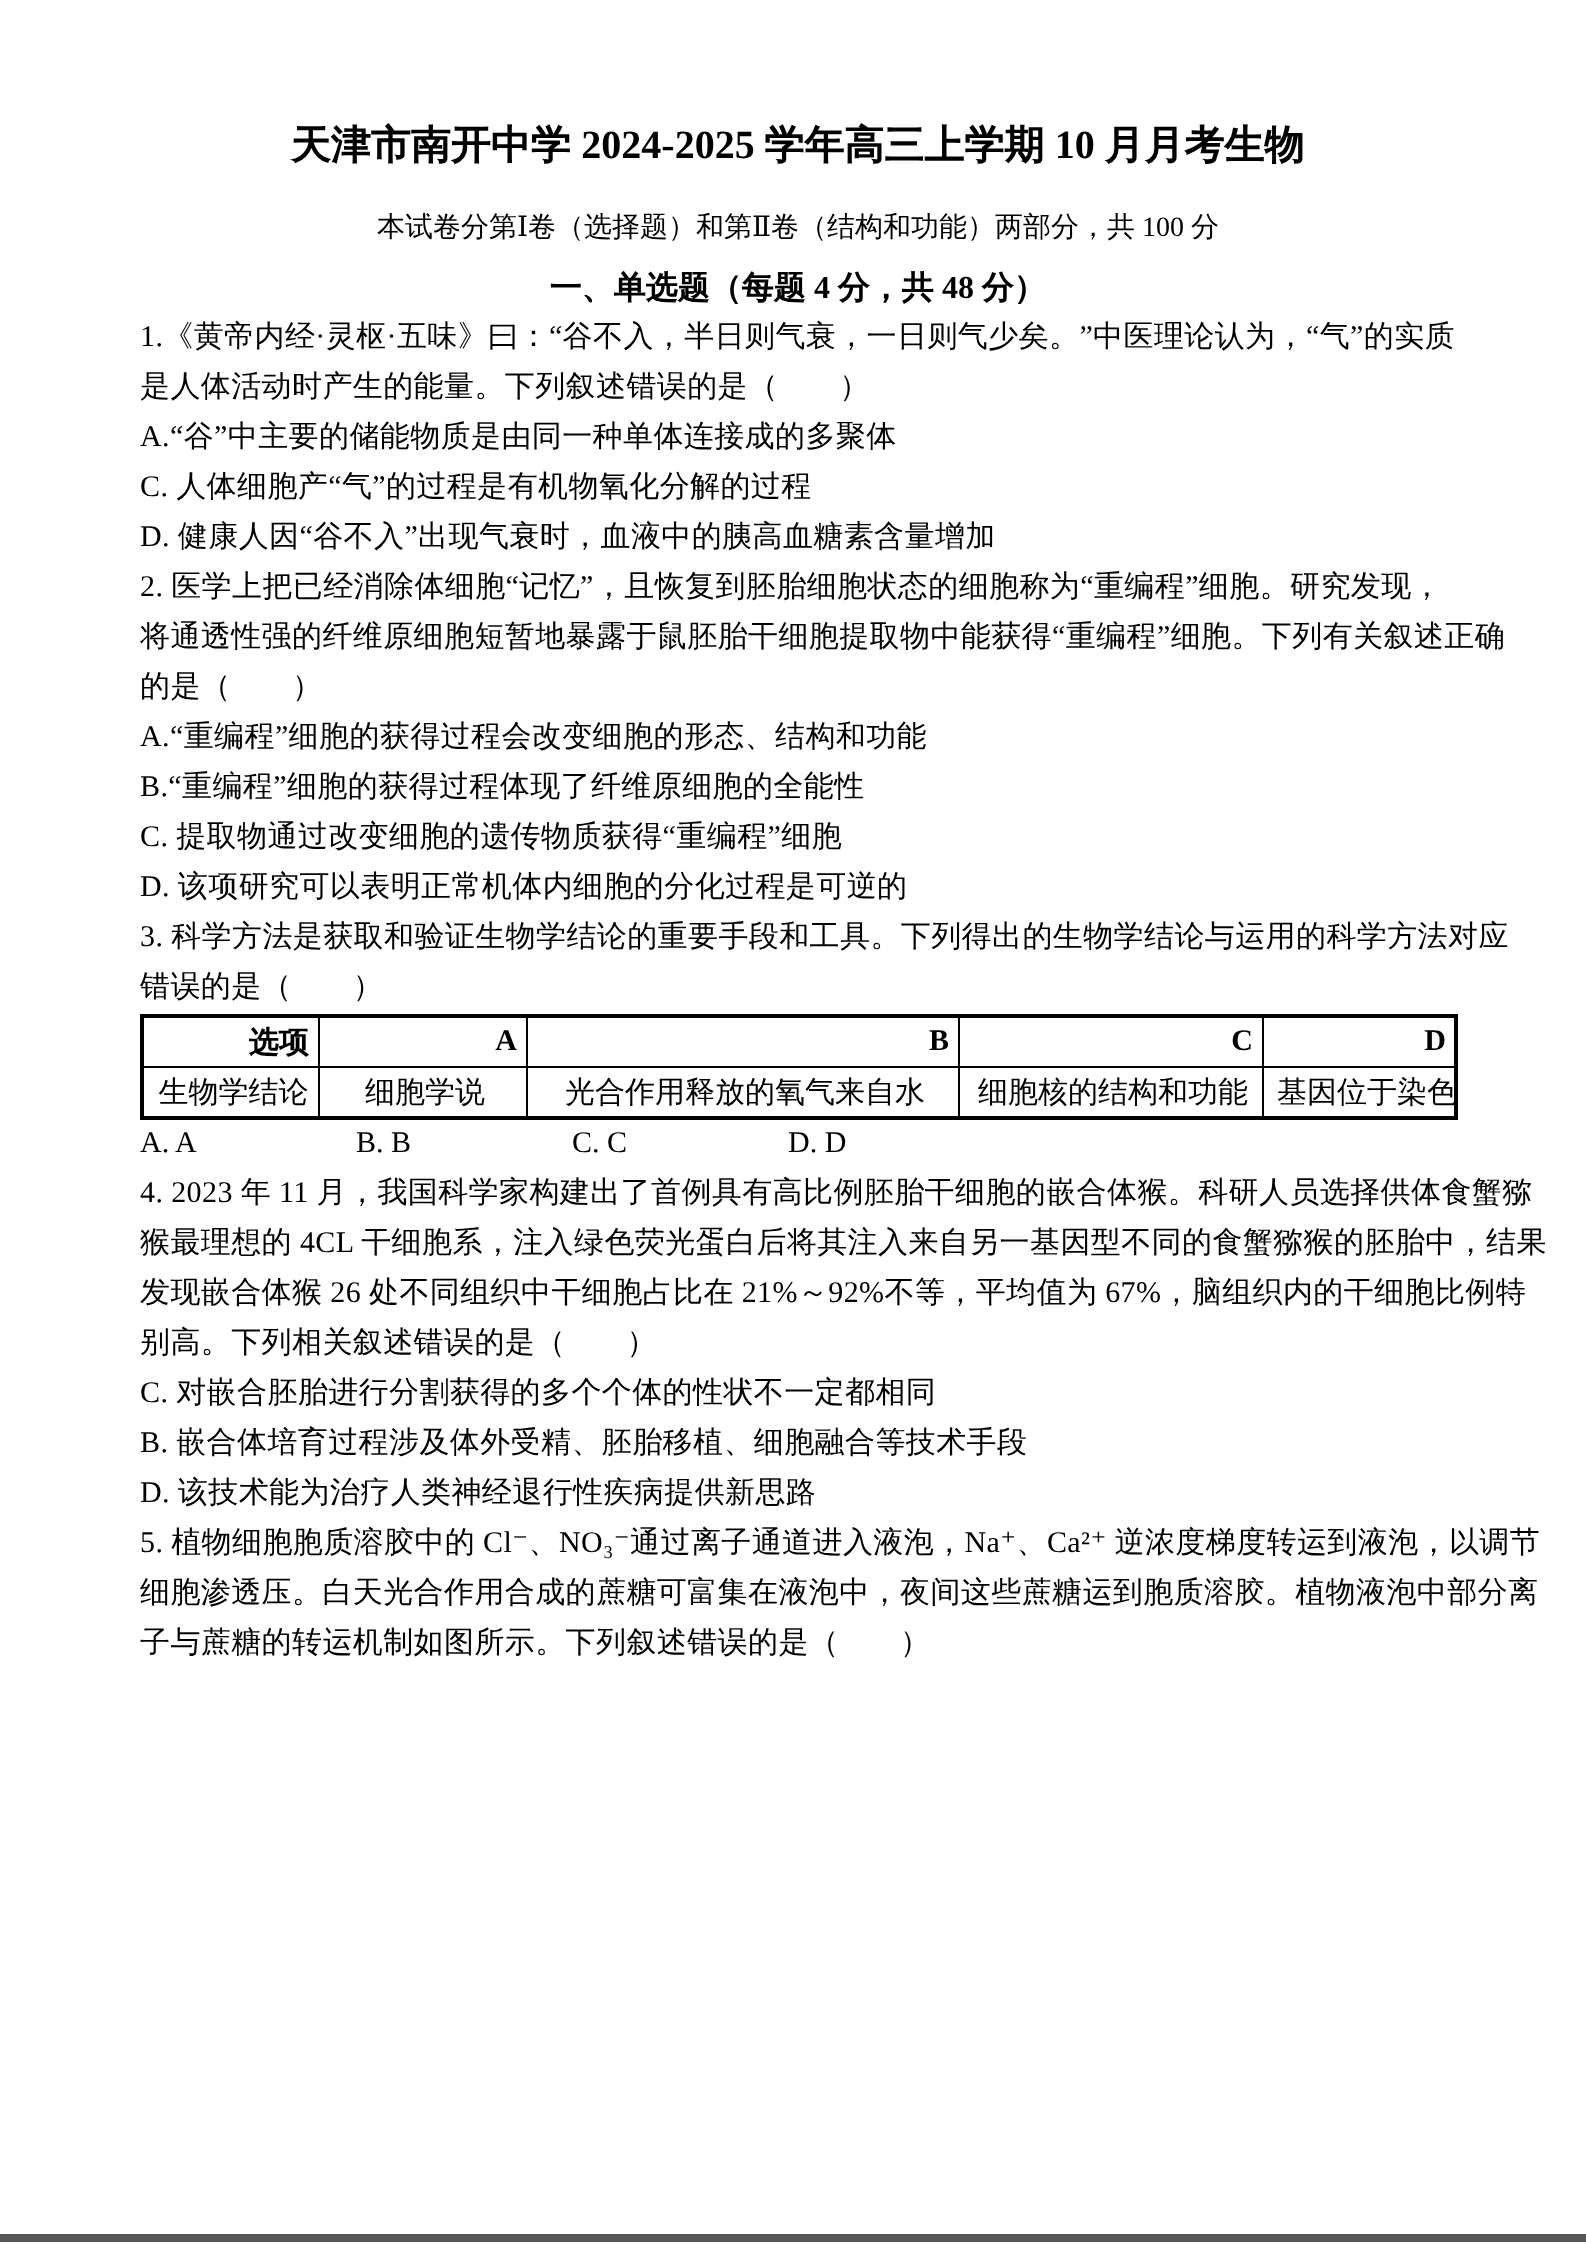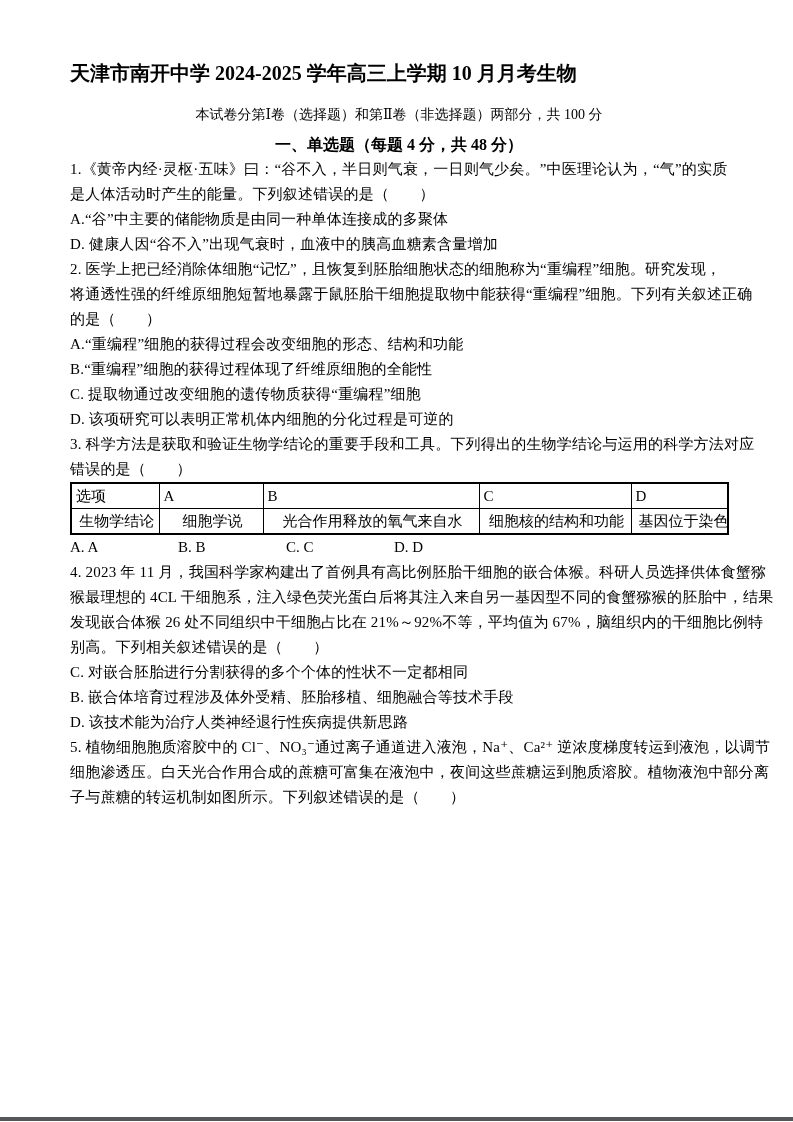--- a/index.html
+++ b/index.html
@@ -7,21 +7,21 @@
     width:793px; height:1122px;
     font-family:"Liberation Serif","DejaVu Serif",serif;
     color:#000;
     position:relative;
     overflow:hidden;
   }
   .page { position:relative; width:793px; height:1122px; background:#fff; }
   .content { position:absolute; left:70px; top:58px; width:658px; }
 
   .title {
-    font-size:20px; font-weight:bold; 
+    font-size:20px; font-weight:bold; text-align:center;
     line-height:30px; margin:0; white-space:nowrap;
   }
   .subtitle {
     font-size:14px; text-align:center; line-height:20px;
     margin-top:17px; white-space:nowrap;
   }
   .section-heading {
     font-size:16px; font-weight:bold; line-height:24px;
     margin:8px 0 0 0;
     text-align:center;
@@ -35,45 +35,46 @@
   table.qtable {
     border-collapse:collapse; table-layout:fixed;
     width:657px; margin:0;
     border:2px solid #000;
     font-size:15px;
   }
   table.qtable td {
     border:1px solid #000; height:24px; padding:0 4px;
     overflow:hidden; white-space:nowrap;
   }
-  table.qtable td.hd { text-align:left; }
+  table.qtable td.hd { text-align:right;font-weight:bold; }
   table.qtable td.bd { text-align:center; padding-left:7px; }
 
   .choice-row { height:25px; line-height:25px; font-size:15px; }
   .choice-row span { display:inline-block; width:108px; white-space:nowrap; }
 
   .bottom-bar {
     position:absolute; left:0; right:0; bottom:1px; height:4px;
     background:#55575a;
   }
 </style>
 </head>
 <body>
 
 <div class="page">
   <div class="content">
 
     <h1 class="title">天津市南开中学 2024-2025 学年高三上学期 10 月月考生物</h1>
-    <div class="subtitle">本试卷分第Ⅰ卷（选择题）和第Ⅱ卷（非选择题）两部分，共 100 分</div>
+    <div class="subtitle">本试卷分第Ⅰ卷（选择题）和第Ⅱ卷（结构和功能）两部分，共 100 分</div>
     <h2 class="section-heading">一、单选题（每题 4 分，共 48 分）</h2>
 
     <div class="question">
       <div class="line">1.《黄帝内经·灵枢·五味》曰：“谷不入，半日则气衰，一日则气少矣。”中医理论认为，“气”的实质</div>
       <div class="line">是人体活动时产生的能量。下列叙述错误的是（　　）</div>
       <div class="line">A.“谷”中主要的储能物质是由同一种单体连接成的多聚体</div>
+      <div class="line">C. 人体细胞产“气”的过程是有机物氧化分解的过程</div>
       <div class="line">D. 健康人因“谷不入”出现气衰时，血液中的胰高血糖素含量增加</div>
     </div>
 
     <div class="question">
       <div class="line">2. 医学上把已经消除体细胞“记忆”，且恢复到胚胎细胞状态的细胞称为“重编程”细胞。研究发现，</div>
       <div class="line">将通透性强的纤维原细胞短暂地暴露于鼠胚胎干细胞提取物中能获得“重编程”细胞。下列有关叙述正确</div>
       <div class="line">的是（　　）</div>
       <div class="line">A.“重编程”细胞的获得过程会改变细胞的形态、结构和功能</div>
       <div class="line">B.“重编程”细胞的获得过程体现了纤维原细胞的全能性</div>
       <div class="line">C. 提取物通过改变细胞的遗传物质获得“重编程”细胞</div>

